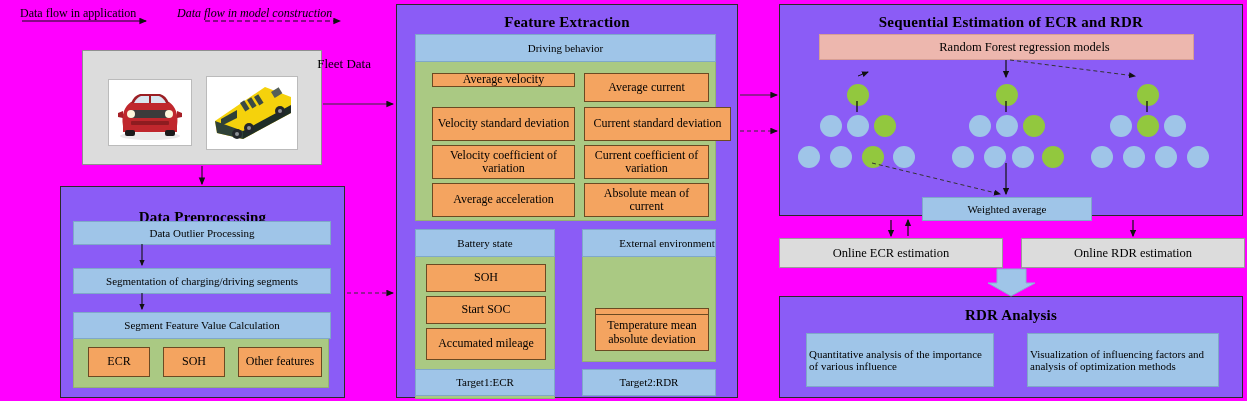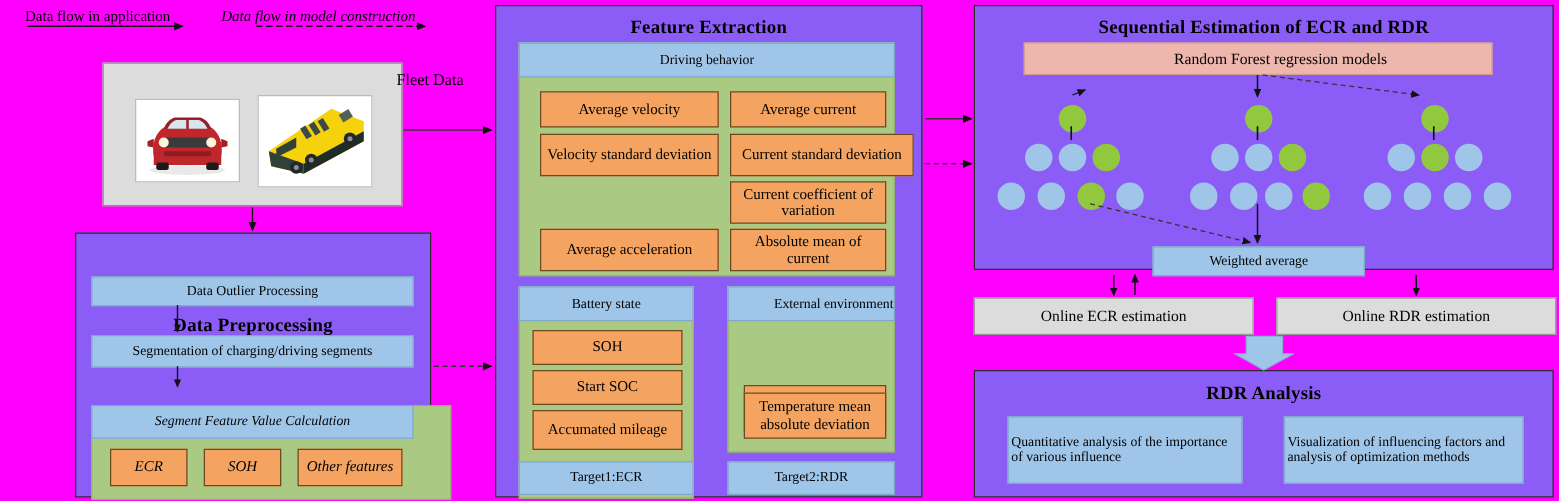--- a/index.html
+++ b/index.html
@@ -86,41 +86,44 @@
       <ellipse cx="42" cy="51" rx="5" ry="5" fill="#23262a"></ellipse>
       <ellipse cx="73" cy="34" rx="5" ry="5" fill="#23262a"></ellipse>
       <ellipse cx="30" cy="57" rx="2" ry="2" fill="#8d9196"></ellipse>
       <ellipse cx="42" cy="51" rx="2" ry="2" fill="#8d9196"></ellipse>
       <ellipse cx="73" cy="34" rx="2" ry="2" fill="#8d9196"></ellipse>
     </svg>
   </div>
 </div>
 
 <div class="abs panel" style="left:60px;top:186px;width:285px;height:212px;">
-  <div class="panel-title" style="top:22px;margin-top:44px;">Data Preprocessing</div>
+  <div class="panel-title" style="top:22px;">Data Preprocessing</div>
   <div class="abs blue" style="left:12px;top:34px;width:258px;height:24px;">Data Outlier Processing</div>
   <div class="abs blue" style="left:12px;top:81px;width:258px;height:26px;">Segmentation of charging/driving segments</div>
-  <div class="abs green" style="left:12px;top:137px;width:288px;height:76px;font-style:italic;">
+  <div class="abs green" style="left:12px;top:125px;width:256px;height:76px;">
     <div class="abs blue" style="left:-1px;top:-1px;width:258px;height:27px;">Segment Feature Value Calculation</div>
     <div class="abs orange" style="left:14px;top:34px;width:62px;height:30px;">ECR</div>
     <div class="abs orange" style="left:89px;top:34px;width:62px;height:30px;">SOH</div>
     <div class="abs orange" style="left:164px;top:34px;width:84px;height:30px;">Other features</div>
   </div>
 </div>
 
 <div class="abs panel" style="left:396px;top:4px;width:342px;height:394px;">
   <div class="panel-title" style="top:9px;">Feature Extraction</div>
 
   <div class="abs green" style="left:18px;top:29px;width:301px;height:187px;">
     <div class="abs blue" style="left:-1px;top:-1px;width:301px;height:28px;">Driving behavior</div>
-    <div class="abs orange" style="left:16px;top:38px;width:143px;height:29px;">
+    <div class="abs orange" style="left:16px;top:38px;width:143px;height:14px;">
         <span class="cell-txt">Average velocity</span>
       </div>
     <div class="abs orange" style="left:16px;top:72px;width:143px;height:34px;">
         <span class="cell-txt">Velocity standard deviation</span>
+      </div>
+    <div class="abs orange" style="left:16px;top:110px;width:143px;height:34px;">
+        <span class="cell-txt">Velocity coefficient of variation</span>
       </div>
     <div class="abs orange" style="left:16px;top:148px;width:143px;height:34px;">
         <span class="cell-txt">Average acceleration</span>
       </div>
     <div class="abs orange" style="left:168px;top:38px;width:125px;height:29px;">
         <span class="cell-txt">Average current</span>
       </div>
     <div class="abs orange" style="left:168px;top:72px;width:147px;height:34px;">
         <span class="cell-txt">Current standard deviation</span>
       </div>

